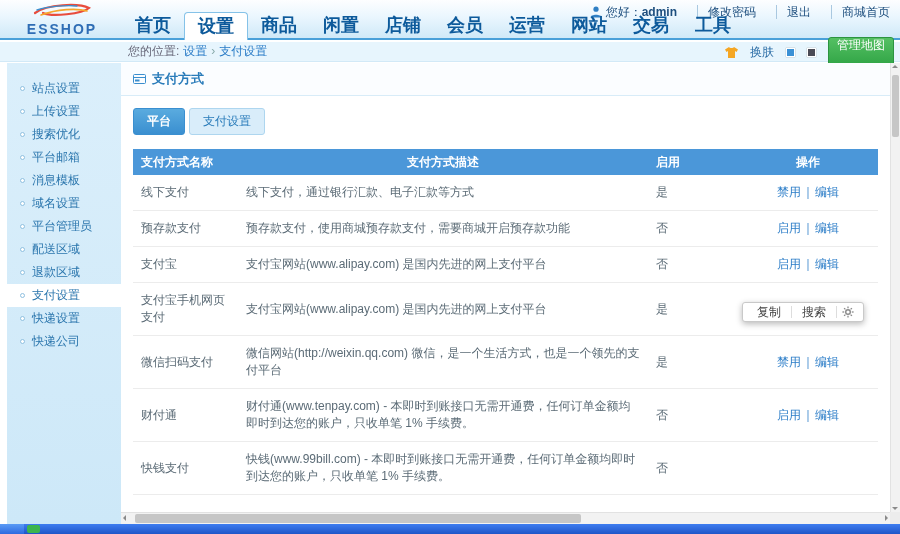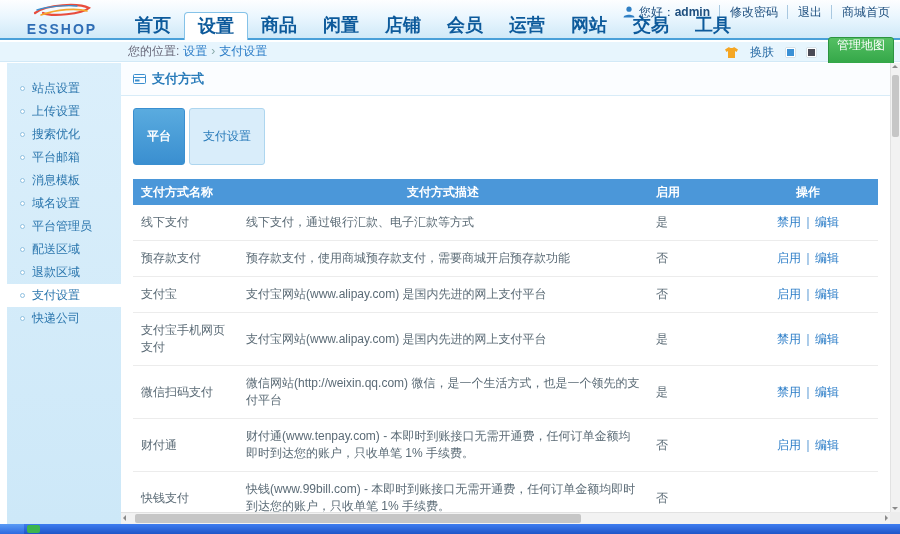--- a/index.html
+++ b/index.html
@@ -8,21 +8,21 @@
 
   
   .header { position:absolute; top:0; left:0; right:0; height:40px;
     background:linear-gradient(#fdfeff, #eaf6fe 45%, #cfe9f8); border-bottom:2px solid #49a0d9; }
   .logo { position:absolute; left:6px; top:1px; width:112px; height:38px; text-align:center; cursor:pointer; }
   .logo-text { font-size:14px; font-weight:bold; color:#2f6db5; letter-spacing:2px; line-height:14px; }
   .user-bar { position:absolute; top:4px; right:10px; height:16px; line-height:16px; color:#1d4e7e; white-space:nowrap; }
   .user-icon { display:inline-block; vertical-align:-2px; margin-right:4px; }
   .user-name { font-weight:bold; color:#1d4e7e; }
   .user-links { display:inline; }
-  .user-links a { color:#1d4e7e; text-decoration:none; margin-left:9px; padding-left:10px; border-left:1px solid #a9c8e0; cursor:pointer; }
+  .user-links a { color:#1d4e7e; text-decoration:none; margin-left:20px; padding-left:10px; border-left:1px solid #a9c8e0; cursor:pointer; }
   .nav { position:absolute; left:122px; bottom:0; height:26px; display:flex; }
   .nav-item { line-height:26px; padding:0 13px; font-size:18px; font-weight:bold; color:#0d5a9b; text-decoration:none; cursor:pointer; }
   .nav-item.active { background:#fff; border:1px solid #85c2e8; border-bottom:none; border-radius:4px 4px 0 0;
     margin-bottom:-2px; position:relative; z-index:2; }
 
   
   .breadcrumb { position:absolute; top:42px; left:0; right:0; height:20px; background:#e7f5fd;
     border-bottom:1px solid #d2e9f7; line-height:19px; color:#667; padding-left:128px; }
   .bc-label { color:#667; }
   .bc-link { color:#2a7cc7; text-decoration:none; margin:0 4px; cursor:pointer; }
@@ -43,21 +43,21 @@
   .side-item { height:23px; padding-left:13px; color:#2b76ad; display:flex; align-items:center; cursor:pointer; }
   .side-item.active { background:#fff; }
   .bullet { width:5px; height:5px; border:1px solid #8fc0e0; border-radius:50%; background:#fff; margin-right:7px; flex:none; }
 
   
   .main { position:absolute; left:121px; top:63px; right:10px; bottom:22px; background:#fff; overflow:hidden; }
   .section-header { height:32px; border-bottom:1px solid #d8ecf8; padding:16px 12px; display:flex; align-items:center; background:#fbfdff; }
   .sec-icon { display:inline-flex; margin-right:6px; }
   .sec-title { color:#2a7cba; font-weight:bold; font-size:13px; }
   .tabs { margin:12px 0 0 12px; display:flex; gap:4px; }
-  .tab { padding:19px 13px; border-radius:3px; background:#d9edfa; color:#2a7cba; border:1px solid #aed6ef; text-decoration:none; cursor:pointer; }
+  .tab { padding:4px 13px; border-radius:3px; background:#d9edfa; color:#2a7cba; border:1px solid #aed6ef; text-decoration:none; cursor:pointer; }
   .tab.active { background:linear-gradient(#5aabdf,#3a8fd0); color:#fff; border:1px solid #3a8fd0; font-weight:bold; }
   .pay-table { width:calc(100% - 24px); margin:14px 12px 0; border-collapse:collapse; }
   .pay-table th { background:#4b97d9; color:#fff; font-weight:bold; height:26px; padding:0 8px; font-size:12px; }
   th.col0 { width:105px; text-align:left; }
   th.col1 { text-align:center; }
   th.col2 { width:90px; text-align:left; }
   th.col3 { width:140px; text-align:center; }
   .pay-table td { border-bottom:1px solid #ececec; color:#5b6b76; padding:9px 8px; vertical-align:middle; }
   .td-name { color:#4a5a64; }
   .td-actions { text-align:center; white-space:nowrap; }
@@ -183,20 +183,24 @@
         <li class="side-item">
           <span class="bullet"></span>
           <span class="side-label">退款区域</span>
         </li>
         <li class="side-item active">
           <span class="bullet"></span>
           <span class="side-label">支付设置</span>
         </li>
         <li class="side-item">
           <span class="bullet"></span>
+          <span class="side-label">快递设置</span>
+        </li>
+        <li class="side-item">
+          <span class="bullet"></span>
           <span class="side-label">快递公司</span>
         </li>
       </ul>
   </div>
 
   <div class="main">
     <div class="section-header">
       <span class="sec-icon">
         <svg width="13" height="12" viewBox="0 0 13 12">
             <rect x="0.5" y="1.5" width="12" height="9" rx="1" fill="none" stroke="#3a8ece"></rect>
@@ -259,20 +263,43 @@
           <tr class="pay-row">
             <td class="td-name">快钱支付</td>
             <td class="td-desc">快钱(www.99bill.com) - 本即时到账接口无需开通费，任何订单金额均即时到达您的账户，只收单笔 1% 手续费。</td>
             <td class="td-enabled">否</td>
             <td class="td-actions"></td>
           </tr>
         </tbody>
     </table>
   </div>
 
+  <div class="context-menu">
+    <span id="cm-items" style="display:flex;align-items:center;">
+        <a class="cm-item">复制</a>
+        <span class="cm-div"></span>
+        <a class="cm-item">搜索</a>
+      </span>
+    <span class="cm-div"></span>
+    <span class="cm-gear">
+      <svg width="12" height="12" viewBox="0 0 12 12">
+        <circle cx="6" cy="6" r="2.3" fill="none" stroke="#8a8a8a" stroke-width="1.4"></circle>
+        <g stroke="#8a8a8a" stroke-width="1.3">
+          <line x1="6" y1="0.4" x2="6" y2="2.2"></line>
+            <line x1="6" y1="9.8" x2="6" y2="11.6"></line>
+          <line x1="0.4" y1="6" x2="2.2" y2="6"></line>
+            <line x1="9.8" y1="6" x2="11.6" y2="6"></line>
+          <line x1="2.1" y1="2.1" x2="3.4" y2="3.4"></line>
+            <line x1="8.6" y1="8.6" x2="9.9" y2="9.9"></line>
+          <line x1="2.1" y1="9.9" x2="3.4" y2="8.6"></line>
+            <line x1="8.6" y1="3.4" x2="9.9" y2="2.1"></line>
+        </g>
+      </svg>
+    </span>
+  </div>
 
   <div class="vscroll">
     <span class="v-arrow up"></span>
     <span class="v-thumb"></span>
     <span class="v-arrow down"></span>
   </div>
   <div class="hscroll">
     <span class="h-arrow left"></span>
     <span class="h-thumb"></span>
     <span class="h-arrow right"></span>

